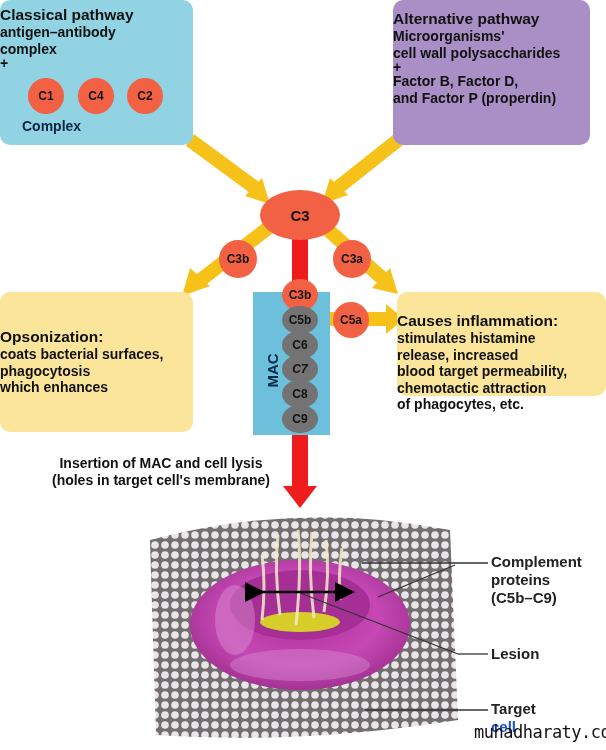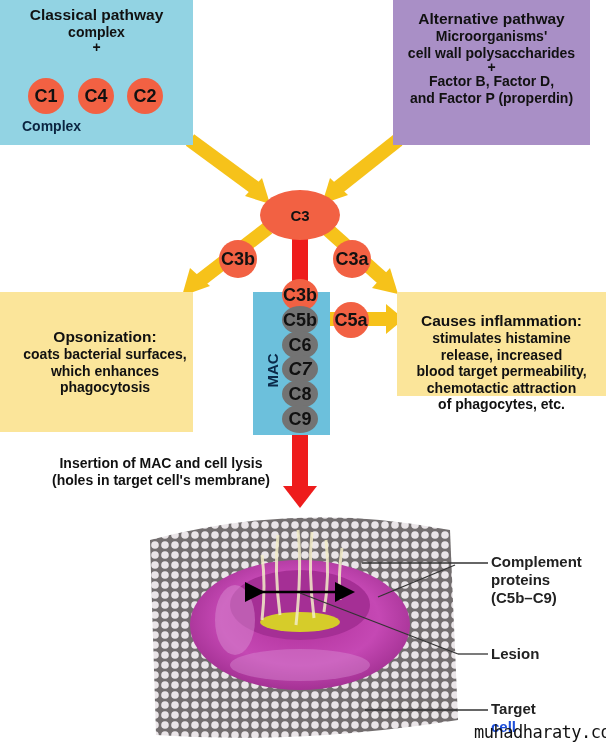--- a/index.html
+++ b/index.html
@@ -1,26 +1,26 @@
 <!DOCTYPE html>
 <html><head>
 <meta charset="utf-8">
 <style>
   html, body { margin: 0; padding: 0; background: #ffffff; }
   body { width: 606px; height: 750px; position: relative; overflow: hidden;
          font-family: "Liberation Sans", sans-serif; color: #111; }
-  .box { position: absolute; box-sizing: border-box; text-align: center; font-weight: bold; line-height: 1.18; }
+  .box { position: absolute; box-sizing: border-box; text-align: left; font-weight: bold; line-height: 1.18; border-radius: 10px; }
   #classical { left: 0; top: 0; width: 193px; height: 145px; background: #92d3e3; }
   #alternative { left: 393px; top: 0; width: 197px; height: 145px; background: #a98fc6; }
-  #opsonization { left: 0; top: 292px; width: 193px; height: 140px; background: #fbe59a; padding-left: 17px; }
+  #opsonization { left: 0; top: 292px; width: 193px; height: 140px; background: #fbe59a; }
   #inflammation { left: 397px; top: 292px; width: 209px; height: 104px; background: #fbe59a; }
   .title { font-size: 15.5px; font-weight: 900; }
   .line { font-size: 14px; }
   .circle { position: absolute; border-radius: 50%; background: #f26143; color: #111;
-            display: flex; align-items: center; justify-content: center; font-weight: bold; font-size: 18px; }
+            display: flex; align-items: center; justify-content: center; font-weight: bold; font-size: 12px; }
   .purple { background: #737373; }
   #mac-box { position: absolute; left: 253px; top: 292px; width: 77px; height: 143px; background: #6cc0dc; }
   #mac-label { position: absolute; left: 262px; top: 345px; width: 20px; height: 50px;
                display: flex; align-items: center; justify-content: center; }
   #mac-label span { transform: rotate(-90deg); font-weight: bold; font-size: 15px; color: #0b2a4a; white-space: nowrap; }
   .caption { position: absolute; font-weight: bold; font-size: 14px; text-align: center; line-height: 1.2; }
   .label { position: absolute; font-weight: bold; font-size: 15px; line-height: 1.2; color: #222; }
   svg { position: absolute; left: 0; top: 0; }
   #watermark { position: absolute; left: 474px; top: 722px; font-family: "DejaVu Sans Mono", monospace;
                font-size: 17px; color: #111; letter-spacing: -0.5px; }
@@ -99,20 +99,21 @@
     <line x1="455" y1="563" x2="488" y2="563"></line>
     <line x1="378" y1="597" x2="455" y2="565"></line>
     <line x1="300" y1="593" x2="458" y2="654"></line>
     <line x1="458" y1="654" x2="488" y2="654"></line>
     <line x1="365" y1="710" x2="488" y2="710"></line>
   </g>
 </svg>
 
 <div class="box" id="classical">
   <div class="title" style="margin-top:6px;">Classical pathway</div>
+  <div class="line">antigen–antibody</div>
   <div class="line">complex</div>
   <div class="line" style="line-height:12px;">+</div>
 </div>
 <div class="circle" style="left:28px;top:78px;width:36px;height:36px;">C1</div>
 <div class="circle" style="left:78px;top:78px;width:36px;height:36px;">C4</div>
 <div class="circle" style="left:127px;top:78px;width:36px;height:36px;">C2</div>
 <div class="label" style="left:22px;top:118px;color:#0b2440;font-size:14px;">Complex</div>
 
 <div class="box" id="alternative">
   <div class="title" style="margin-top:10px;">Alternative pathway</div>
@@ -135,22 +136,22 @@
 <div class="circle purple" style="left:282px;top:306px;width:36px;height:28px;">C5b</div>
 <div class="circle purple" style="left:282px;top:331px;width:36px;height:28px;">C6</div>
 <div class="circle purple" style="left:282px;top:355px;width:36px;height:28px;font-style:italic;">C7</div>
 <div class="circle purple" style="left:282px;top:380px;width:36px;height:28px;">C8</div>
 <div class="circle purple" style="left:282px;top:405px;width:36px;height:28px;">C9</div>
 <div class="circle" style="left:333px;top:302px;width:36px;height:36px;">C5a</div>
 
 <div class="box" id="opsonization">
   <div class="title" style="margin-top:36px;">Opsonization:</div>
   <div class="line">coats bacterial surfaces,</div>
+  <div class="line">phagocytosis</div>
   <div class="line">which enhances</div>
-  <div class="line">phagocytosis</div>
 </div>
 
 <div class="box" id="inflammation">
   <div class="title" style="margin-top:20px;">Causes inflammation:</div>
   <div class="line">stimulates histamine</div>
   <div class="line">release, increased</div>
   <div class="line">blood target permeability,</div>
   <div class="line">chemotactic attraction</div>
   <div class="line">of phagocytes, etc.</div>
 </div>

